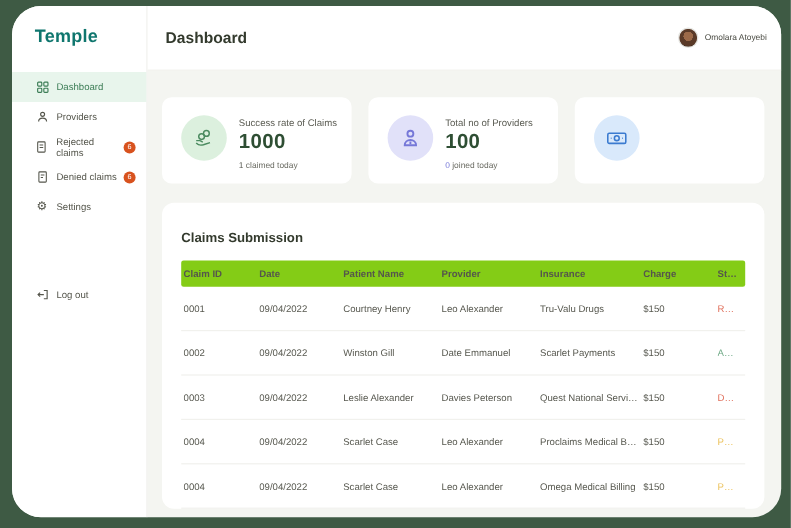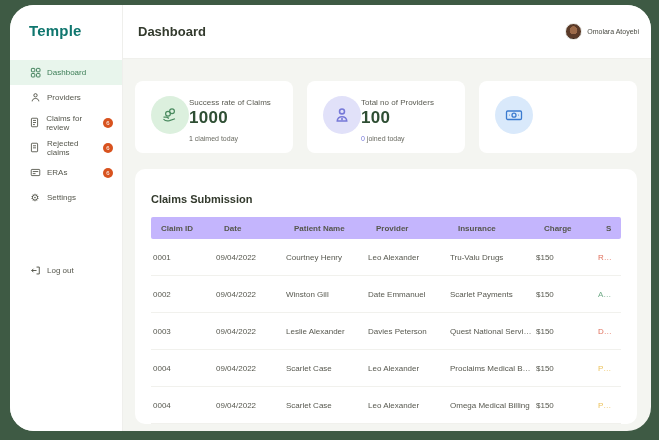--- a/index.html
+++ b/index.html
@@ -43,41 +43,41 @@
     width:17px; height:17px; border-radius:50%;
     background:radial-gradient(circle at 50% 42%, #9c6a49 0 34%, #5a3a28 35% 70%, #3a2418 71%);
     border:1px solid #e5e5e1;
   }
   .user-name { font-size:7px; color:#4a4b43; }
   .content { padding:22px 14px 0 12px; display:flex; flex-direction:column; gap:16px; }
   
   .stats-row { display:flex; gap:14px; }
   .stat-card {
     flex:1; background:#fff; border-radius:8px; height:72px;
-    display:flex; padding:13px 12px 0 16px; 
+    display:flex; padding:13px 12px 0 16px; gap:10px;
   }
   .stat-icon-wrap {
     width:38px; height:38px; border-radius:50%; flex-shrink:0;
     display:flex; align-items:center; justify-content:center; margin-top:2px;
   }
   .stat-text { display:flex; flex-direction:column; }
   .stat-label { font-size:8px; color:#5a5b52; margin-top:4px; }
   .stat-value { font-size:17px; font-weight:bold; color:#2e4e33; margin-top:1px; letter-spacing:.3px; }
   .stat-sub { font-size:7px; color:#6b6c63; margin-top:7px; }
   .stat-sub b { font-weight:normal; }
   
   .claims-panel {
     background:#fff; border-radius:10px; height:255px; padding:16px 16px 0 16px;
     display:flex; flex-direction:column;justify-content:flex-end;
   }
   .claims-title { font-size:11px; font-weight:bold; color:#333a2d; }
   .tbl-header {
-    margin-top:12px; height:22px; background:#c4b5fd; border-radius:2px;
+    margin-top:12px; height:22px; background:#84cc16; border-radius:2px;
     display:grid; grid-template-columns:63px 70px 82px 82px 86px 62px 1fr;
-    align-items:center; font-size:8px; font-weight:bold; color:#55564c; padding:0 10px;
+    align-items:center; font-size:8px; font-weight:bold; color:#55564c; padding:0 2px;
   }
   .tbl-row {
     height:37px; display:grid; grid-template-columns:63px 70px 82px 82px 86px 62px 1fr;
     align-items:center; font-size:8px; color:#57584f; border-bottom:1px solid #f1f1ed; padding:0 2px;
   }
   .cell { white-space:nowrap; overflow:hidden; text-overflow:ellipsis; padding-right:4px; }
   svg { display:block; }
 </style>
 </head>
 <body>
@@ -103,57 +103,45 @@
       <div class="nav-item">
         <span class="nicon">
           <svg width="11" height="11" viewBox="0 0 16 16" fill="none" stroke="currentColor" stroke-width="1.4">
               <circle cx="8" cy="4.8" r="2.4"></circle>
               <path d="M3.2 13.6c0-2.6 2.1-4.2 4.8-4.2s4.8 1.6 4.8 4.2"></path>
             </svg>
         </span>
         <span>Providers</span>
       </div>
 
-      <div class="nav-item">
-        <span class="nicon">
-          <svg width="11" height="11" viewBox="0 0 16 16" fill="none" stroke="currentColor" stroke-width="1.3">
-              <rect x="3.5" y="1.8" width="9" height="12.4" rx="1"></rect>
-              <line x1="5.8" y1="5" x2="10.2" y2="5"></line>
-              <line x1="5.8" y1="8" x2="10.2" y2="8"></line>
-              <line x1="5.8" y1="11" x2="8.5" y2="11"></line>
-            </svg>
-        </span>
-        <span>Claims for review</span>
-        <span class="badge">6</span>
-      </div>
 
       <div class="nav-item">
         <span class="nicon">
           <svg width="11" height="11" viewBox="0 0 16 16" fill="none" stroke="currentColor" stroke-width="1.3">
               <rect x="3.5" y="1.8" width="9" height="12.4" rx="1"></rect>
               <line x1="5.8" y1="5.5" x2="10.2" y2="5.5"></line>
               <line x1="5.8" y1="8.5" x2="10.2" y2="8.5"></line>
             </svg>
         </span>
         <span>Rejected claims</span>
         <span class="badge">6</span>
       </div>
 
-
       <div class="nav-item">
         <span class="nicon">
           <svg width="11" height="11" viewBox="0 0 16 16" fill="none" stroke="currentColor" stroke-width="1.3">
-              <rect x="1.8" y="3.5" width="12.4" height="9" rx="1"></rect>
-              <line x1="4" y1="6.6" x2="12" y2="6.6"></line>
-              <line x1="4" y1="9.6" x2="8" y2="9.6"></line>
-            </svg>
-        </span>
-        <span>ERAs</span>
+              <rect x="3.5" y="1.8" width="9" height="12.4" rx="1"></rect>
+              <line x1="5.8" y1="5.5" x2="10.2" y2="5.5"></line>
+              <line x1="5.8" y1="8.5" x2="8.5" y2="8.5"></line>
+            </svg>
+        </span>
+        <span>Denied claims</span>
         <span class="badge">6</span>
       </div>
+
 
       <div class="nav-item">
         <span class="nicon gear-glyph">⚙</span>
         <span>Settings</span>
       </div>
 
       <div class="nav-item logout">
         <span class="nicon">
           <svg width="11" height="11" viewBox="0 0 16 16" fill="none" stroke="currentColor" stroke-width="1.4">
               <path d="M9.5 3h4v10h-4"></path>

